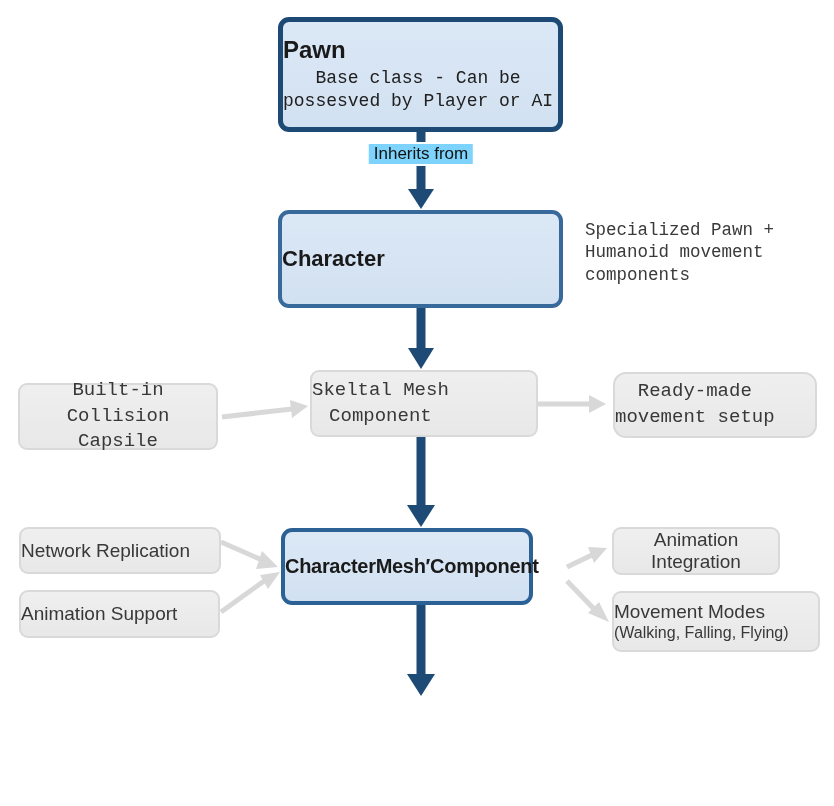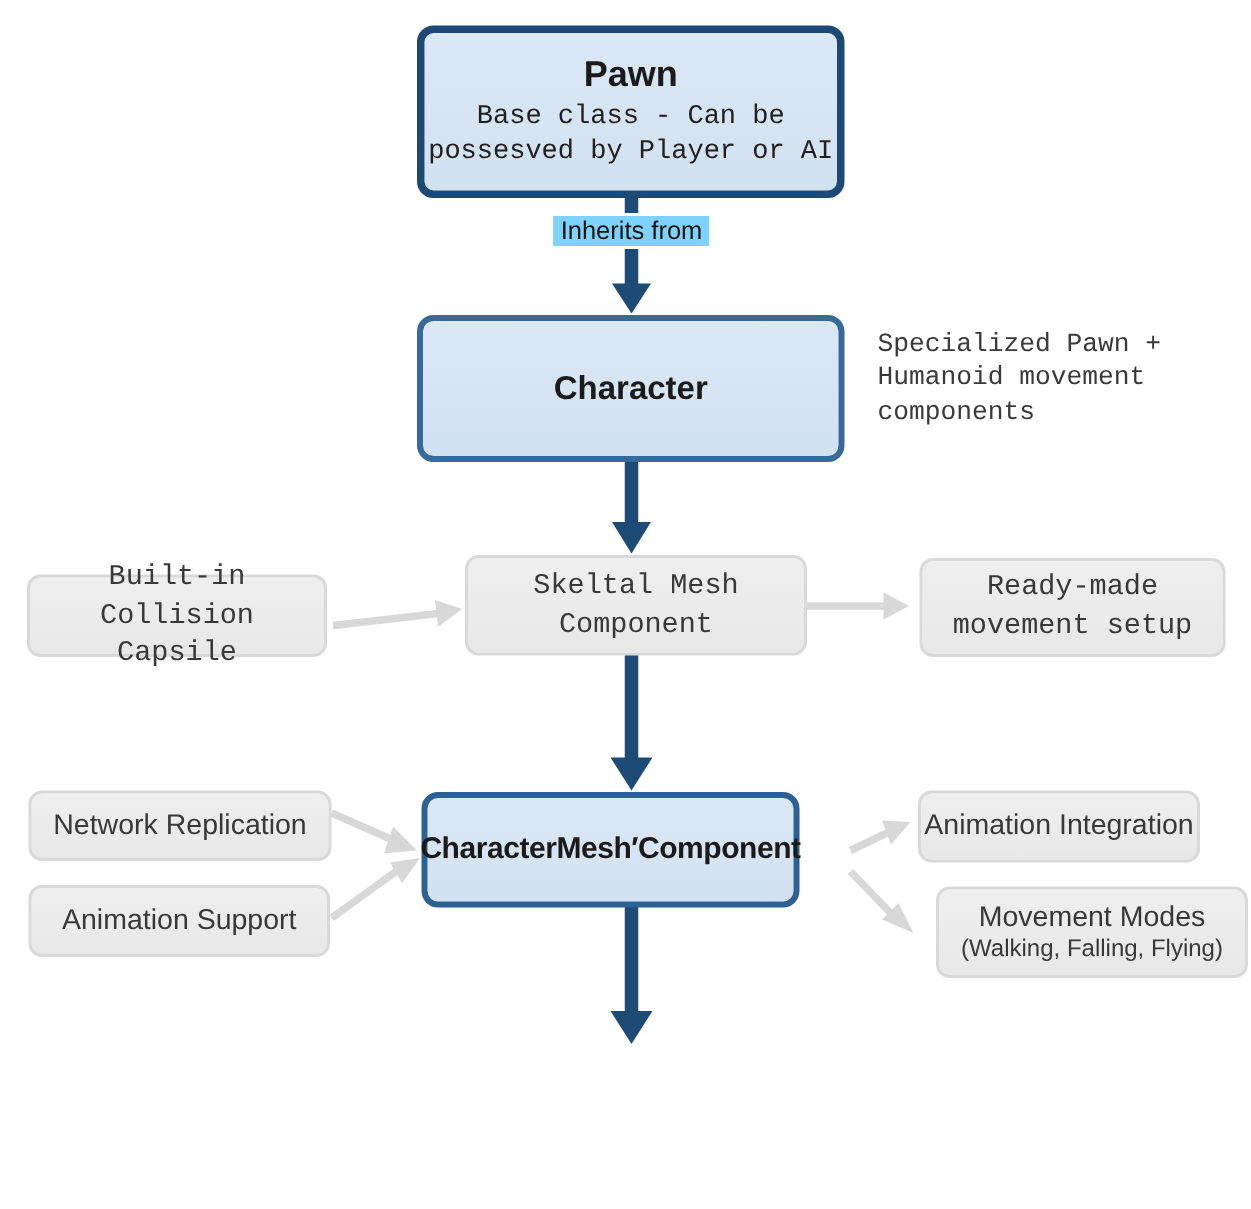--- a/index.html
+++ b/index.html
@@ -11,21 +11,21 @@
   }
   #canvas{position:absolute;inset:0;width:834px;height:806px;}
   svg.arrows{position:absolute;left:0;top:0;z-index:0;pointer-events:none;}
   .navy-line{stroke:#1e4b76;stroke-width:9;fill:none;}
   .navy-head{fill:#1e4b76;}
   .gray-line{stroke:#d8d8d8;stroke-width:5;fill:none;}
   .gray-head{fill:#d8d8d8;}
 
   .node{
     position:absolute;box-sizing:border-box;z-index:1;
-    display:flex;flex-direction:column;align-items:center;justify-content:center;
+    display:flex;flex-direction:column;align-items:flex-start;justify-content:center;
     text-align:center;
   }
   .blue{
     background:linear-gradient(180deg,#dcе9f7 0%,#d3e2f2 100%);
     background:linear-gradient(180deg,#dbe8f6 0%,#d2e1f1 100%);
     border-radius:11px;
   }
   .gray{
     background:linear-gradient(180deg,#efefef 0%,#e8e8e8 100%);
     border:2px solid #d9d9d9;
@@ -45,31 +45,31 @@
   #inherits-label{
     position:absolute;z-index:2;left:421px;top:144px;transform:translateX(-50%);
     font-size:17px;color:#111;background:#7dd3fc;padding:0 5px;white-space:nowrap;
   }
   #character-note{
     position:absolute;z-index:1;left:585px;top:219px;width:210px;
     font-size:17.5px;line-height:1.28;color:#3a3a3a;text-align:left;
   }
 
   #skeletal{left:310px;top:370px;width:228px;height:67px;font-size:19px;line-height:1.35;}
-  #collision{left:18px;top:383px;width:200px;height:55px;font-size:19px;line-height:1.35;}
-  #ready{left:613px;top:372px;width:204px;height:66px;font-size:19px;line-height:1.35;}
+  #collision{left:18px;top:383px;width:200px;height:67px;font-size:19px;line-height:1.35;}
+  #ready{left:613px;top:372px;width:204px;height:66px;font-size:19px;line-height:1.35;border-radius:13px;}
 
   #netrep{left:19px;top:527px;width:202px;height:47px;font-size:19px;}
   #animsup{left:19px;top:590px;width:201px;height:48px;font-size:19px;}
 
   #charmesh{left:281px;top:528px;width:252px;height:77px;border:4px solid #2c6195;}
   #charmesh .t1{font-size:20px;font-weight:bold;letter-spacing:-0.3px;}
 
-  #animint{left:612px;top:527px;width:188px;height:48px;font-size:19px;}
-  #movmodes{left:612px;top:591px;width:208px;height:61px;margin-left:12px;}
+  #animint{left:612px;top:527px;width:168px;height:48px;font-size:19px;}
+  #movmodes{left:612px;top:591px;width:208px;height:61px;}
   #movmodes .t1{font-size:19px;}
   #movmodes .t2{font-size:16px;margin-top:1px;}
 
   #movcomp{left:279px;top:697px;width:289px;height:93px;border:4px solid #3d6fa0;}
   #movcomp .t1{font-size:19.5px;font-weight:bold;letter-spacing:-0.3px;margin-bottom:4px;}
   #movcomp .t2{font-size:14.5px;color:#161616;}
 </style>
 </head>
 <body>
 

